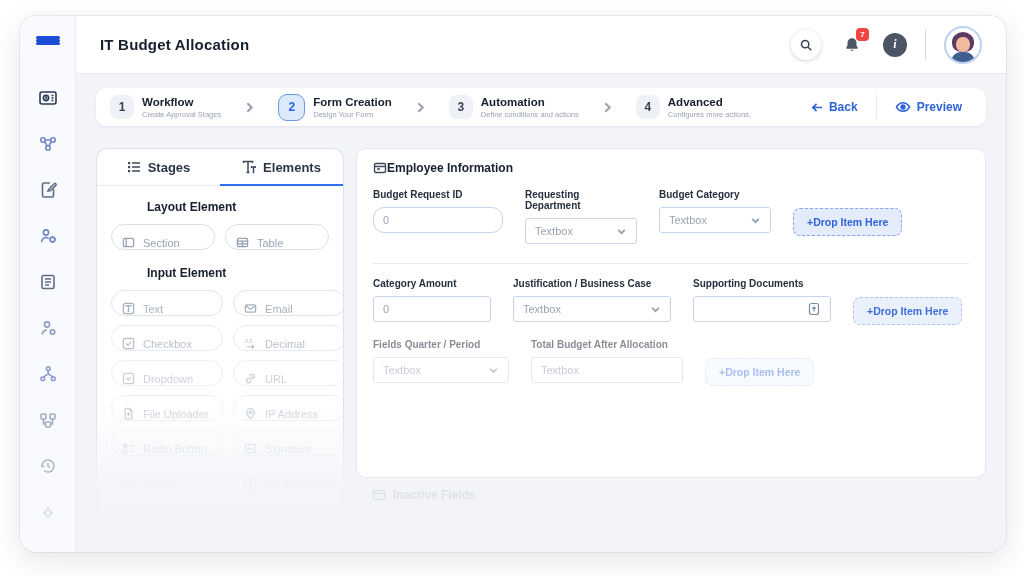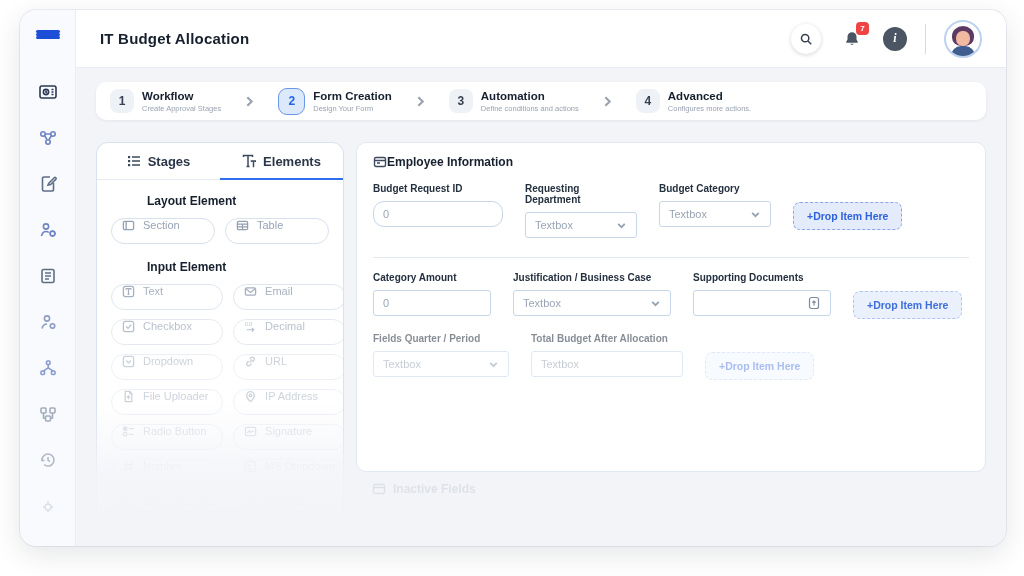--- a/index.html
+++ b/index.html
@@ -1,18 +1,18 @@
 <!DOCTYPE html>
 <html><head>
 <meta charset="utf-8">
 <style>
   * { margin:0; padding:0; box-sizing:border-box; }
   html,body { width:1024px; height:576px; background:#ffffff; overflow:hidden;
     font-family:"Liberation Sans","DejaVu Sans",sans-serif; }
-  .app { position:absolute; left:20px; top:10px; width:986px; height:536px;
+  .app { position:absolute; left:20px; top:16px; width:986px; height:536px;
     border-radius:16px; background:#f2f4f8; overflow:hidden; display:flex;
     box-shadow:0 8px 28px rgba(30,41,59,.12), 0 0 0 1px #eceff4; }
 
   
   .rail { width:56px; background:#f8fafd; border-right:1px solid #e9edf4;
     display:flex; flex-direction:column; align-items:center; padding-top:20px; flex:0 0 56px; }
   .hamburger { width:24px; height:17px; display:flex; flex-direction:column; justify-content:space-between; cursor:pointer; }
   .hamburger span { display:block; height:3px; border-radius:2px; background:#1d4ed8; }
   .rail-icons { margin-top:42px; display:flex; flex-direction:column; gap:24px; align-items:center; }
   .rail-ic { width:22px; height:22px; color:#5f6e87; display:flex; align-items:center; justify-content:center; }
@@ -70,21 +70,21 @@
   .panel { background:#fff; border:1px solid #d9e2ef; border-bottom:none; border-radius:12px 12px 0 0; height:378px; overflow:hidden; }
   .tabs { display:flex; height:37px; border-bottom:1px solid #e6eaf1; }
   .tab { flex:1; display:flex; align-items:center; justify-content:center; gap:7px;
     font-size:13px; font-weight:600; color:#2b3648; cursor:pointer; position:relative; }
   .tab .t-ic { color:#3d4a5e; display:flex; }
   .tab.active::after { content:""; position:absolute; left:0; right:0; bottom:-1px; height:2px; background:#2f6fed; }
   .panel-body { padding:14px 14px 0 14px; }
   .group-heading { font-size:12px; font-weight:700; color:#16202e; margin-bottom:10px;padding-left:36px; }
   .pill-grid { display:grid; grid-template-columns:1fr 1fr; gap:9px 10px; margin-bottom:16px; }
   .pill { height:26px; border:1px solid #d8e0ec; border-radius:14px; background:#fff;
-    display:flex; align-items:flex-start; gap:8px; padding:0 10px; cursor:grab; }
+    display:flex; align-items:flex-end; gap:8px; padding:0 10px; cursor:grab; }
   .pill .p-ic { color:#93a0b2; display:flex; flex:0 0 auto; }
   .pill .p-lb { font-size:11px; color:#97a3b4; white-space:nowrap; overflow:hidden; }
   .fade-overlay { position:absolute; left:-6px; right:-6px; bottom:-2px; height:120px; pointer-events:none;
     background:linear-gradient(to bottom, rgba(242,244,248,0) 0%, rgba(242,244,248,.85) 60%, #f2f4f8 100%); }
 
   
   .form-card { flex:1; background:#fff; border:1px solid #e2e8f2; border-radius:10px;
     min-height:330px; padding:12px 16px 16px 16px; position:relative; }
   .section-header { display:flex; align-items:center; margin-bottom:14px; }
   .section-title { font-size:12px; font-weight:700; color:#16202e; }
@@ -269,20 +269,36 @@
               <path d="M4 2l4 4-4 4"></path>
             </svg>
           </div>
         <div class="step">
           <div class="step-num">4</div>
           <div>
               <div class="step-title">Advanced</div>
                <div class="step-sub">Configures more actions.</div>
             </div>
         </div>
+        <div class="stepper-actions">
+          <div class="back-link">
+            <svg width="13" height="13" viewBox="0 0 14 14" fill="none" stroke="currentColor" stroke-width="1.8">
+                <path d="M12 7H2M6 3L2 7l4 4"></path>
+              </svg>
+            <span>Back</span>
+          </div>
+          <div class="action-div"></div>
+          <div class="preview-btn">
+            <svg width="16" height="16" viewBox="0 0 16 16" fill="none" stroke="currentColor" stroke-width="1.5">
+                <path d="M1.5 8s2.5-4.2 6.5-4.2S14.5 8 14.5 8 12 12.2 8 12.2 1.5 8 1.5 8z"></path>
+                <circle cx="8" cy="8" r="1.9" fill="currentColor"></circle>
+              </svg>
+            <span>Preview</span>
+          </div>
+        </div>
       </div>
 
       <div class="workspace">
 
         <div class="panel-wrap">
           <div class="panel">
             <div class="tabs">
               <div class="tab">
                 <span class="t-ic">
                     <svg width="14" height="14" viewBox="0 0 14 14" fill="none" stroke="currentColor" stroke-width="1.5">

